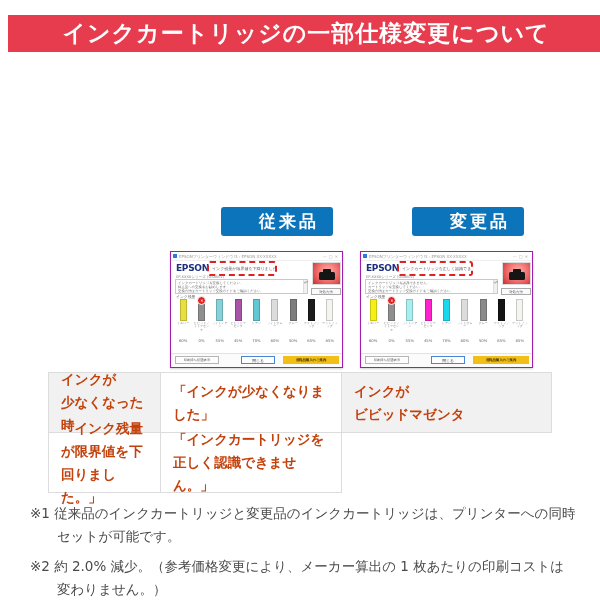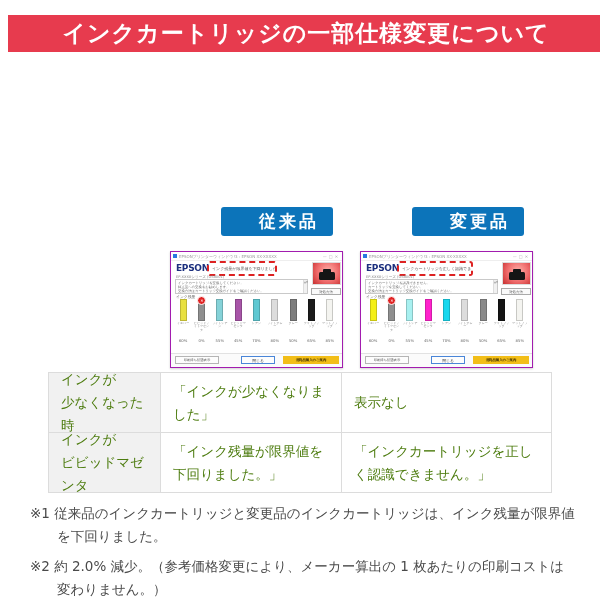--- a/index.html
+++ b/index.html
@@ -59,21 +59,21 @@
   .btn-queue{position:absolute;left:4px;bottom:3px;width:44px;height:8px;border:1px solid #b5b5b5;background:#fdfdfd;
     font-size:3.3px;line-height:7px;text-align:center;color:#555;box-sizing:border-box;}
   .btn-close{position:absolute;left:70px;bottom:3px;width:34px;height:8px;border:1px solid #4a86d8;background:#fdfdfd;
     font-size:3.8px;line-height:7px;text-align:center;color:#444;box-sizing:border-box;}
   .btn-buy{position:absolute;right:3px;bottom:3px;width:56px;height:8px;background:#f2be18;
     font-size:3.4px;line-height:8px;text-align:center;color:#3a2c00;font-weight:bold;}
 
   
   .cmp-table{position:absolute;left:48px;top:372px;width:504px;display:grid;
     grid-template-columns:112px 181px 1fr;grid-auto-rows:60px;
-    border-top:1px solid #dcdcdc;border-left:1px solid #dcdcdc;font-size:13.5px;color:#4d7c0f;box-sizing:border-box;}
+    border-top:1px solid #dcdcdc;border-left:1px solid #dcdcdc;font-size:13.5px;color:#c2410c;box-sizing:border-box;font-weight:bold;}
   .cell{border-right:1px solid #dcdcdc;border-bottom:1px solid #dcdcdc;display:flex;align-items:center;
     padding:0 12px;line-height:23px;box-sizing:border-box;}
   .cell-head{background:#f1f1f1;}
 
   
   .footnotes{position:absolute;left:30px;top:502px;width:546px;font-size:13.5px;color:#4a4a4a;line-height:22.5px;}
   .footnote{padding-left:27px;text-indent:-27px;margin:0 0 8px 0;}
 </style>
 </head>
 <body>
@@ -264,26 +264,25 @@
     <div class="btn-queue">印刷待ち状態表示</div>
     <div class="btn-close">閉じる</div>
     <div class="btn-buy">消耗品購入のご案内</div>
   </div>
 
   <div class="cmp-table">
     <div class="cell cell-head">
       <span><span>インクが</span><br><span>少なくなった時</span></span>
     </div>
     <div class="cell">「インクが少なくなりました」</div>
-    <div class="cell">表示なし</div>
     <div class="cell cell-head">
       <span><span>インクが</span><br><span>ビビッドマゼンタ</span></span>
     </div>
     <div class="cell">「インク残量が限界値を下回りました。」</div>
     <div class="cell">「インクカートリッジを正しく認識できません。」</div>
   </div>
 
   <div class="footnotes">
-    <p class="footnote"><span>※1</span><span> 従来品のインクカートリッジと変更品のインクカートリッジは、インク残量が限界値を下回りました。</span></p>
+    <p class="footnote"><span>※1</span><span> 従来品のインクカートリッジと変更品のインクカートリッジは、プリンターへの同時セットが可能です。</span></p>
     <p class="footnote"><span>※2</span><span> 約 2.0% 減少。（参考価格変更により、メーカー算出の 1 枚あたりの印刷コストは変わりません。）</span></p>
   </div>
 
 </div>
 
 </body></html>

